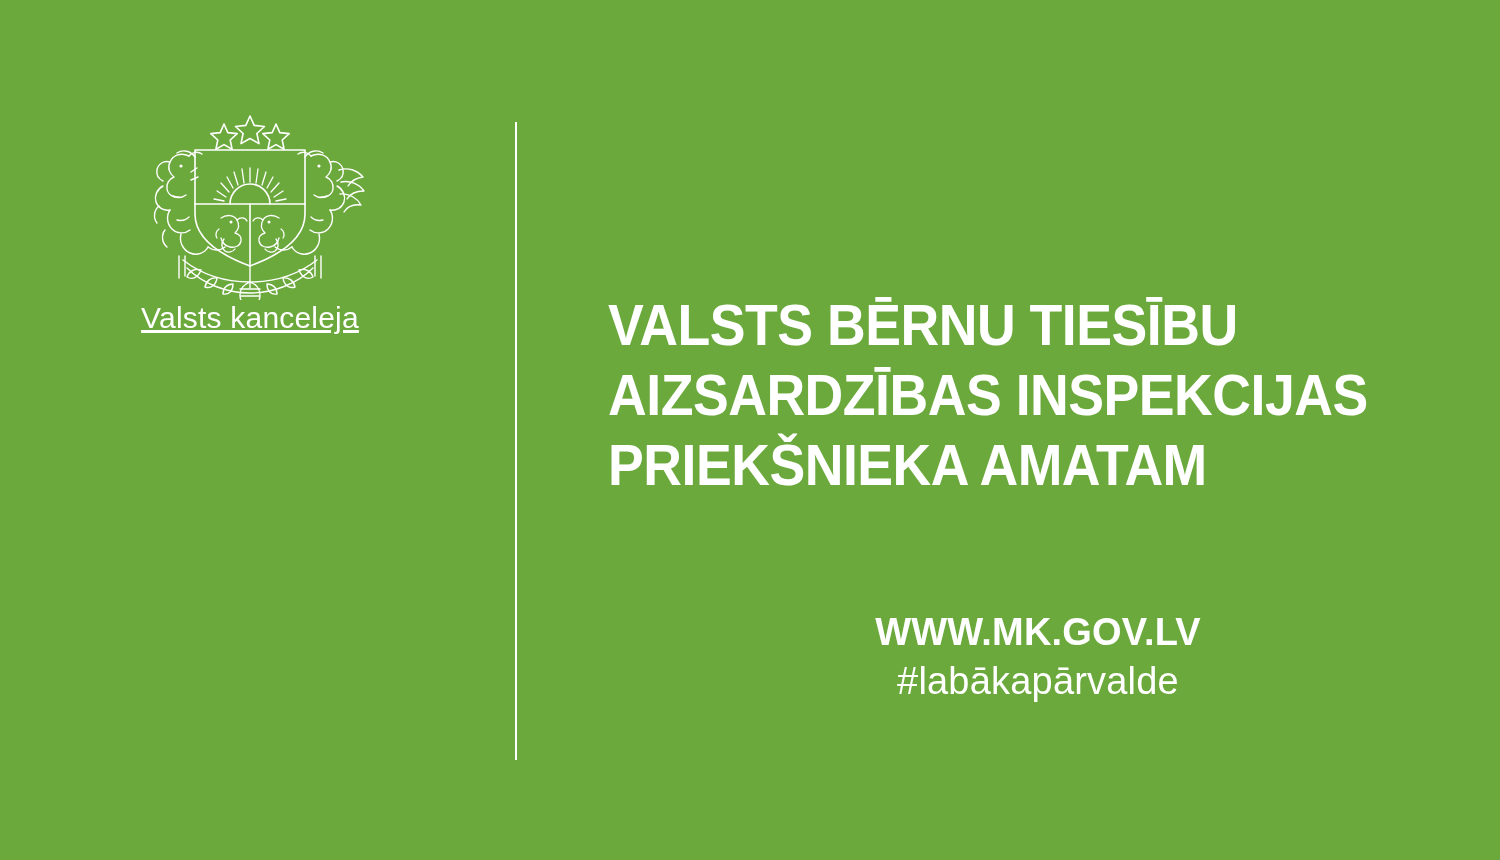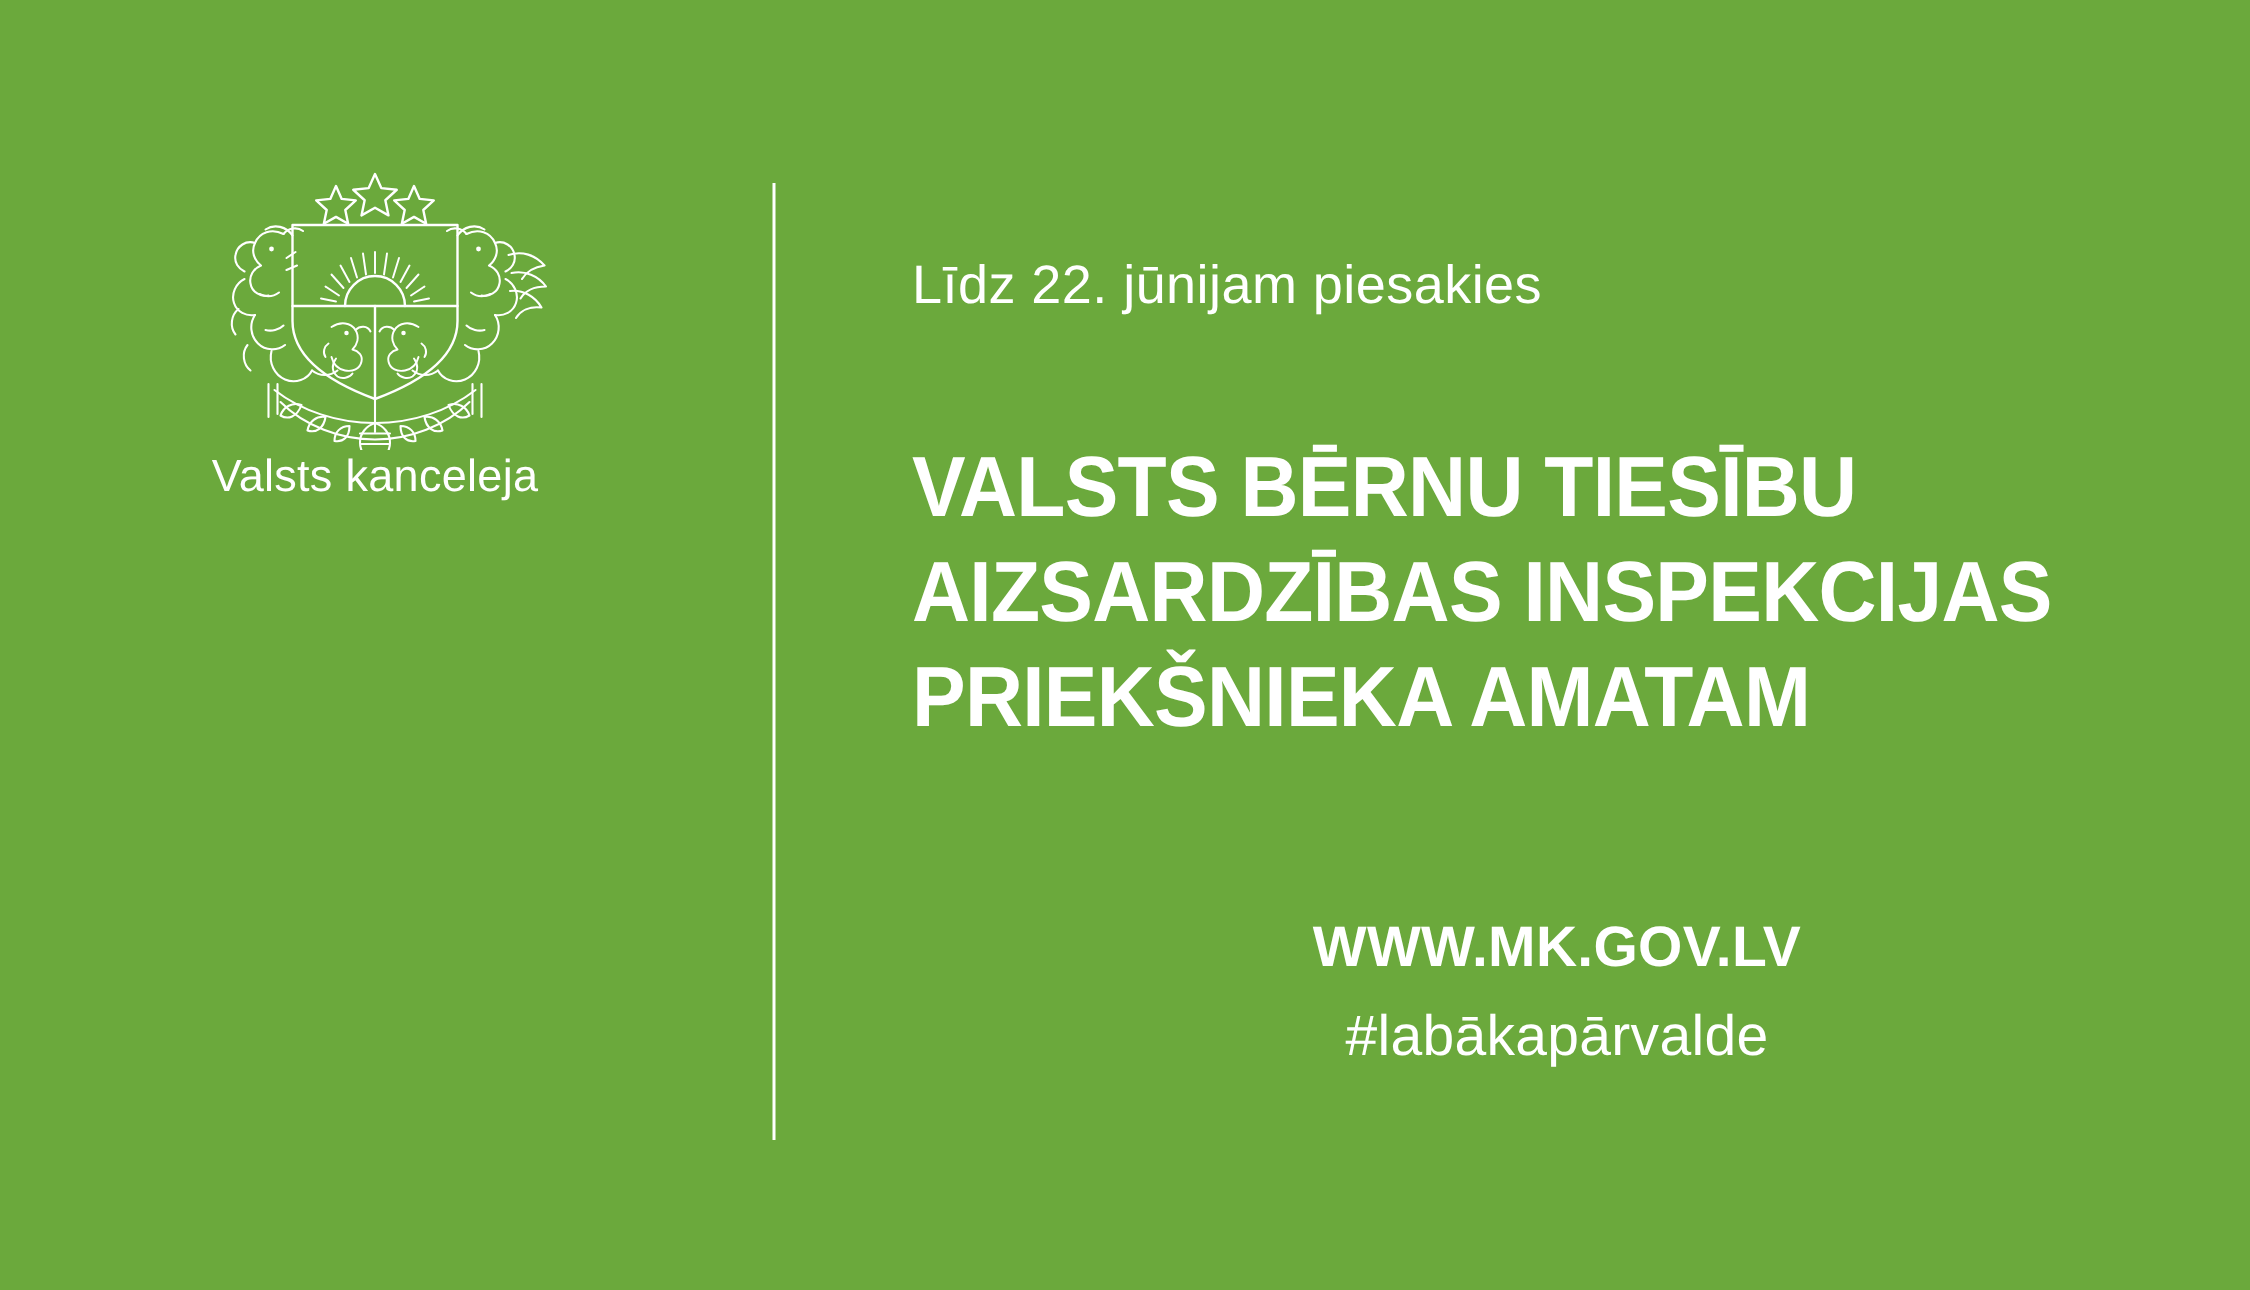--- a/index.html
+++ b/index.html
@@ -48,20 +48,21 @@
     left: 0;
     top: 300px;
     width: 500px;
     text-align: center;
     color: #ffffff;
     font-size: 30px;
     font-weight: 400;
     letter-spacing: 0.2px;
     line-height: 36px;
     white-space: nowrap;
+    text-decoration: underline;
   }
 
   
   .divider {
     position: absolute;
     left: 515px;
     top: 122px;
     width: 2px;
     height: 638px;
     background: #ffffff;
@@ -117,21 +118,21 @@
     display: block;
     color: #ffffff;
     font-size: 38px;
     font-weight: 700;
     line-height: 48px;
     letter-spacing: 0.2px;
     white-space: nowrap;
   }
   .hashtag {
     display: block;
-    margin-top: 11px;
+    margin-top: 1px;
     color: #ffffff;
     font-size: 38px;
     font-weight: 400;
     line-height: 48px;
     letter-spacing: 0.2px;
     white-space: nowrap;
   }
 </style>
 </head>
 <body>
@@ -244,21 +245,20 @@
       </svg>
     </div>
 
     <div class="brand-name">Valsts kanceleja</div>
   </div>
 
   <div class="divider"></div>
 
   <div class="content">
 
-    <div class="kicker">Līdz 22. jūnijam piesakies</div>
 
     <div class="headline">
       <span class="headline-line">VALSTS BĒRNU TIESĪBU</span>
       <span class="headline-line">AIZSARDZĪBAS INSPEKCIJAS</span>
       <span class="headline-line">PRIEKŠNIEKA AMATAM</span>
     </div>
 
     <div class="footer-block">
       <span class="site-url">WWW.MK.GOV.LV</span>
       <span class="hashtag">#labākapārvalde</span>

